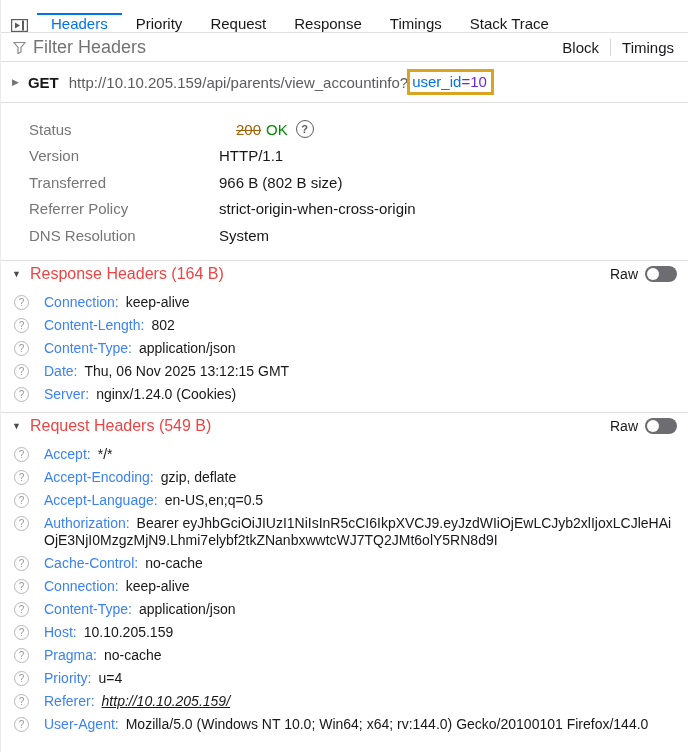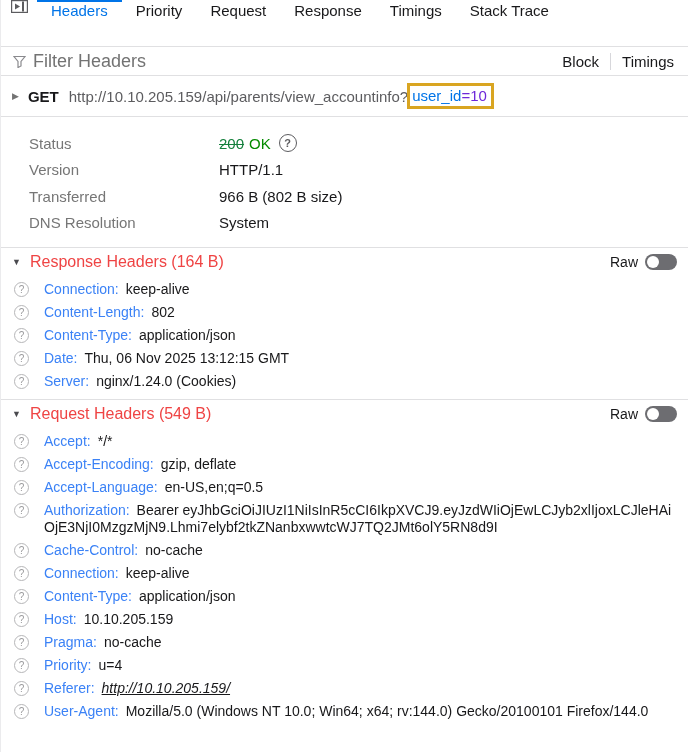--- a/index.html
+++ b/index.html
@@ -1,20 +1,20 @@
 <!DOCTYPE html>
 <html><head>
 <meta charset="utf-8">
 <style>
   * { margin:0; padding:0; box-sizing:border-box; }
   html,body { width:688px; height:752px; background:#fff; overflow:hidden; }
   body { font-family:"Liberation Sans","DejaVu Sans",sans-serif; color:#18181a; border-left:1px solid #ebebed; }
 
   
-  .tabbar { height:47px; display:flex; align-items:flex-start; border-bottom:1px solid #e0e0e2; }
+  .tabbar { height:33px; display:flex; align-items:flex-end; border-bottom:1px solid #e0e0e2; }
   .pane-btn { width:36px; display:flex; align-items:center; justify-content:center; cursor:pointer; }
   .tab { padding:0 14px; display:flex; align-items:center; font-size:15px; color:#18181a;
          border-top:2px solid transparent; cursor:pointer; }
   .tab.active { color:#0074e8; border-top-color:#0074e8; }
 
   
   .filterbar { height:29px; display:flex; align-items:center; border-bottom:1px solid #e0e0e2; padding:0 10px; }
   .funnel { margin:0 7px 0 2px; display:flex; align-items:center; }
   .filter-input { flex:1; border:none; outline:none; font:inherit; font-size:18px; color:#8b5cf6;
                   background:transparent; }
@@ -31,21 +31,21 @@
   .url-q { color:#5c5c5f; }
   .hl-box { border:3px solid #d9a521; padding:1px 4px 2px 2px; margin-left:-1px; display:inline-block; }
   .url-param { color:#0074e8; }
   .url-val { color:#6d28d9; }
 
   
   .summary { padding:13px 0 11px 0; }
   .summary-row { display:flex; align-items:center; height:26.5px; padding-left:28px; font-size:15px; }
   .summary-label { width:190px; color:#767676; flex:none; }
   .summary-value { color:#18181a; display:flex; align-items:center; }
-  .st-code { color:#15803d; text-decoration:line-through; margin-right:5px; }
+  .st-code { color:#a16207; text-decoration:line-through; margin-right:5px;margin-left:17px; }
   .st-text { color:#058b00; }
   .help-big { width:18px; height:18px; border:1.5px solid #5c5c5f; border-radius:50%; color:#5c5c5f;
               font-size:11px; font-weight:bold; display:flex; align-items:center; justify-content:center;
               margin-left:8px; cursor:pointer; }
 
   
   .section-head { height:28px; display:flex; align-items:center; border-top:1px solid #e0e0e2;
                   padding:0 11px; }
   .section-title { font-size:16px; color:#ef4444; }
   .raw-wrap { margin-left:auto; display:flex; align-items:center; cursor:pointer; }
@@ -116,20 +116,24 @@
   </div>
   <div class="summary-row">
     <span class="summary-label">Version</span>
     <span class="summary-value">HTTP/1.1</span>
   </div>
   <div class="summary-row">
     <span class="summary-label">Transferred</span>
     <span class="summary-value">966 B (802 B size)</span>
   </div>
   <div class="summary-row">
+    <span class="summary-label">Referrer Policy</span>
+    <span class="summary-value">strict-origin-when-cross-origin</span>
+  </div>
+  <div class="summary-row">
     <span class="summary-label">DNS Resolution</span>
     <span class="summary-value">System</span>
   </div>
 </div>
 
 <div class="section-head">
   <span class="twisty" style="color:#4a4a4f">▼</span>
   <span class="section-title">Response Headers (164 B)</span>
   <span class="raw-wrap">
     <span class="raw-label">Raw</span>

